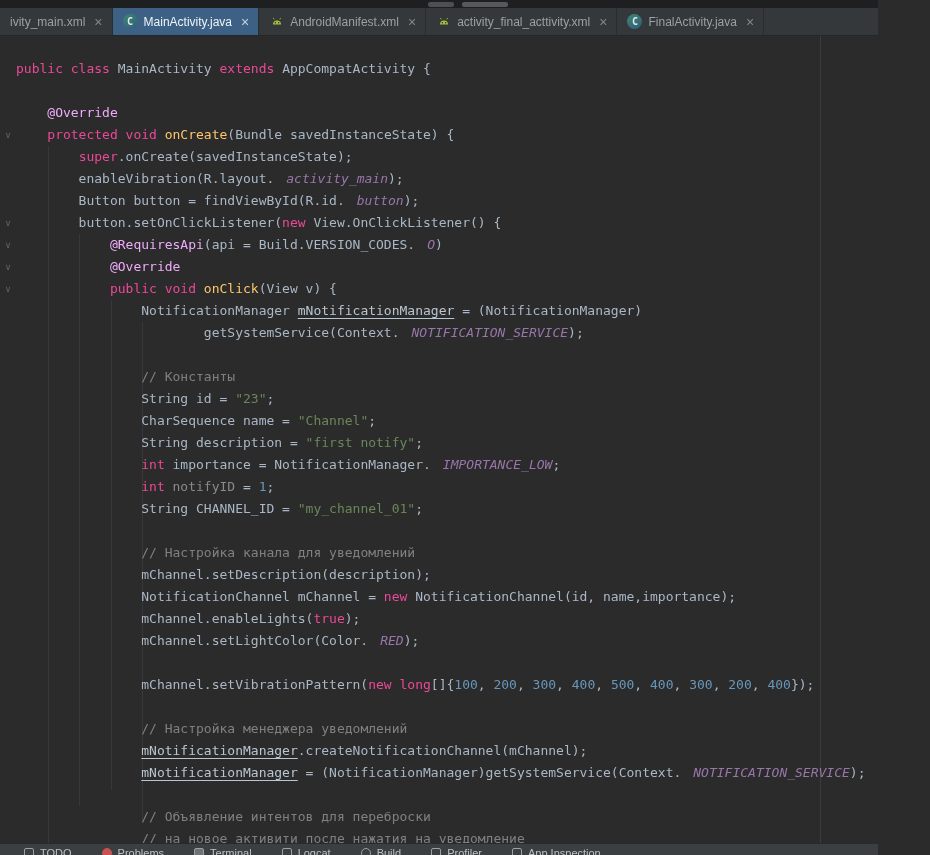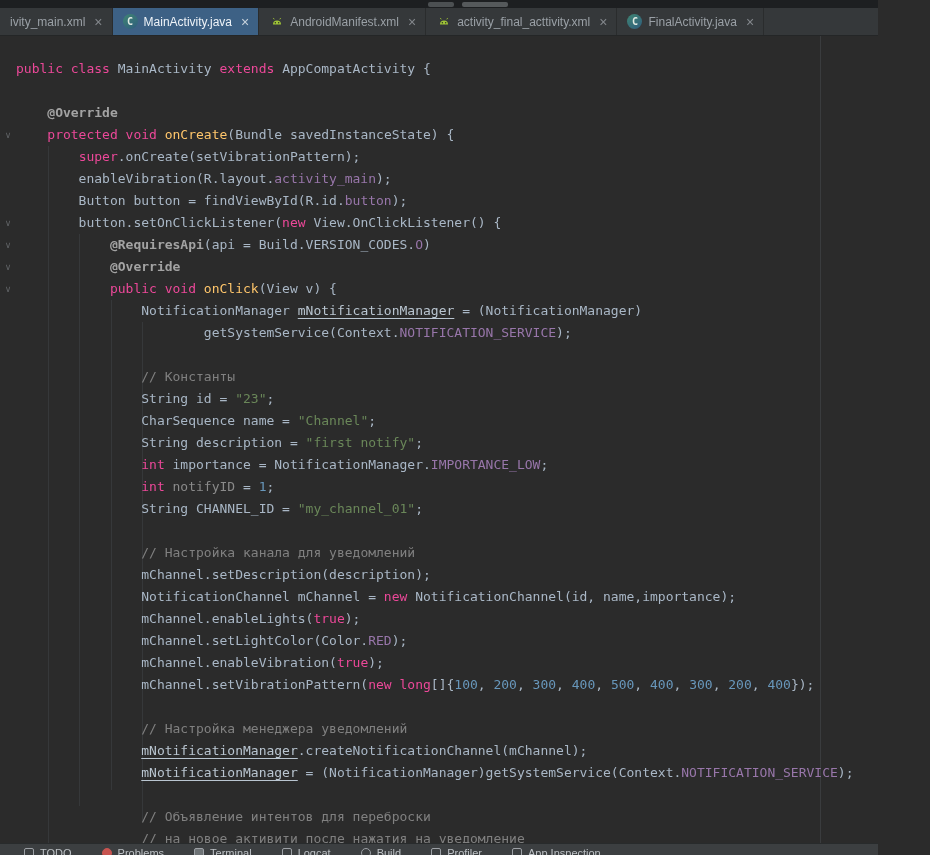--- a/index.html
+++ b/index.html
@@ -43,26 +43,26 @@
   .code{position:absolute;left:0;top:22px;right:0;}
   .line{height:22px;display:flex;}
   .gutter{width:16px;flex:0 0 16px;display:flex;align-items:center;justify-content:center;}
   .fold{color:#606366;font-size:9px;line-height:1;cursor:pointer;}
   .txt{white-space:pre;font-family:"DejaVu Sans Mono","Liberation Mono",monospace;
        font-size:13px;line-height:22px;color:#a9b7c6;}
 
   
   .tk-def{color:#a9b7c6;}
   .tk-kw{color:#ec4899;}
-  .tk-ann{color:#a3a3a3;font-weight:bold;}
+  .tk-ann{color:#f0abfc;}
   .tk-mth{color:#ffc66b;}
   .tk-str{color:#6a8759;}
   .tk-num{color:#6897bb;}
   .tk-cmt{color:#808080;}
-  .tk-fld{color:#9876aa;}
+  .tk-fld{color:#9876aa;font-style:italic;margin-left:12px;}
   .tk-ul{color:#b9c5d0;text-decoration:underline;text-underline-offset:3px;}
   .tk-gray{color:#8a8a8a;}
 
   
   .statusbar{flex:0 0 12px;height:12px;background:#3c3f41;border-top:1px solid #282b2c;
              display:flex;gap:30px;align-items:flex-start;padding:3px 0 0 24px;
              font-size:11px;color:#bcc0c4;box-sizing:border-box;overflow:hidden;}
   .sitem{display:flex;align-items:center;cursor:pointer;white-space:nowrap;}
   .sicon{width:10px;height:10px;border:1px solid #9da1a6;border-radius:2px;box-sizing:border-box;
          margin-right:6px;display:inline-block;flex:0 0 10px;}
@@ -143,21 +143,21 @@
           <span class="txt"><span class="tk-def">    </span><span class="tk-ann">@Override</span></span>
         </div>
         <div class="line">
           <span class="gutter">
             <span class="fold">∨</span>
           </span>
           <span class="txt"><span class="tk-def">    </span><span class="tk-kw">protected void </span><span class="tk-mth">onCreate</span><span class="tk-def">(Bundle savedInstanceState) {</span></span>
         </div>
         <div class="line">
           <span class="gutter"></span>
-          <span class="txt"><span class="tk-def">        </span><span class="tk-kw">super</span><span class="tk-def">.onCreate(setVibrationPattern);</span></span>
+          <span class="txt"><span class="tk-def">        </span><span class="tk-kw">super</span><span class="tk-def">.onCreate(savedInstanceState);</span></span>
         </div>
         <div class="line">
           <span class="gutter"></span>
           <span class="txt"><span class="tk-def">        enableVibration(R.layout.</span><span class="tk-fld">activity_main</span><span class="tk-def">);</span></span>
         </div>
         <div class="line">
           <span class="gutter"></span>
           <span class="txt"><span class="tk-def">        Button button = findViewById(R.id.</span><span class="tk-fld">button</span><span class="tk-def">);</span></span>
         </div>
         <div class="line">
@@ -243,21 +243,20 @@
         <div class="line">
           <span class="gutter"></span>
           <span class="txt"><span class="tk-def">                mChannel.enableLights(</span><span class="tk-kw">true</span><span class="tk-def">);</span></span>
         </div>
         <div class="line">
           <span class="gutter"></span>
           <span class="txt"><span class="tk-def">                mChannel.setLightColor(Color.</span><span class="tk-fld">RED</span><span class="tk-def">);</span></span>
         </div>
         <div class="line">
           <span class="gutter"></span>
-          <span class="txt"><span class="tk-def">                mChannel.enableVibration(</span><span class="tk-kw">true</span><span class="tk-def">);</span></span>
         </div>
         <div class="line">
           <span class="gutter"></span>
           <span class="txt"><span class="tk-def">                mChannel.setVibrationPattern(</span><span class="tk-kw">new long</span><span class="tk-def">[]{</span><span class="tk-num">100</span><span class="tk-def">, </span><span class="tk-num">200</span><span class="tk-def">, </span><span class="tk-num">300</span><span class="tk-def">, </span><span class="tk-num">400</span><span class="tk-def">, </span><span class="tk-num">500</span><span class="tk-def">, </span><span class="tk-num">400</span><span class="tk-def">, </span><span class="tk-num">300</span><span class="tk-def">, </span><span class="tk-num">200</span><span class="tk-def">, </span><span class="tk-num">400</span><span class="tk-def">});</span></span>
         </div>
         <div class="line">
           <span class="gutter"></span>
           <span class="txt"></span>
         </div>
         <div class="line">

